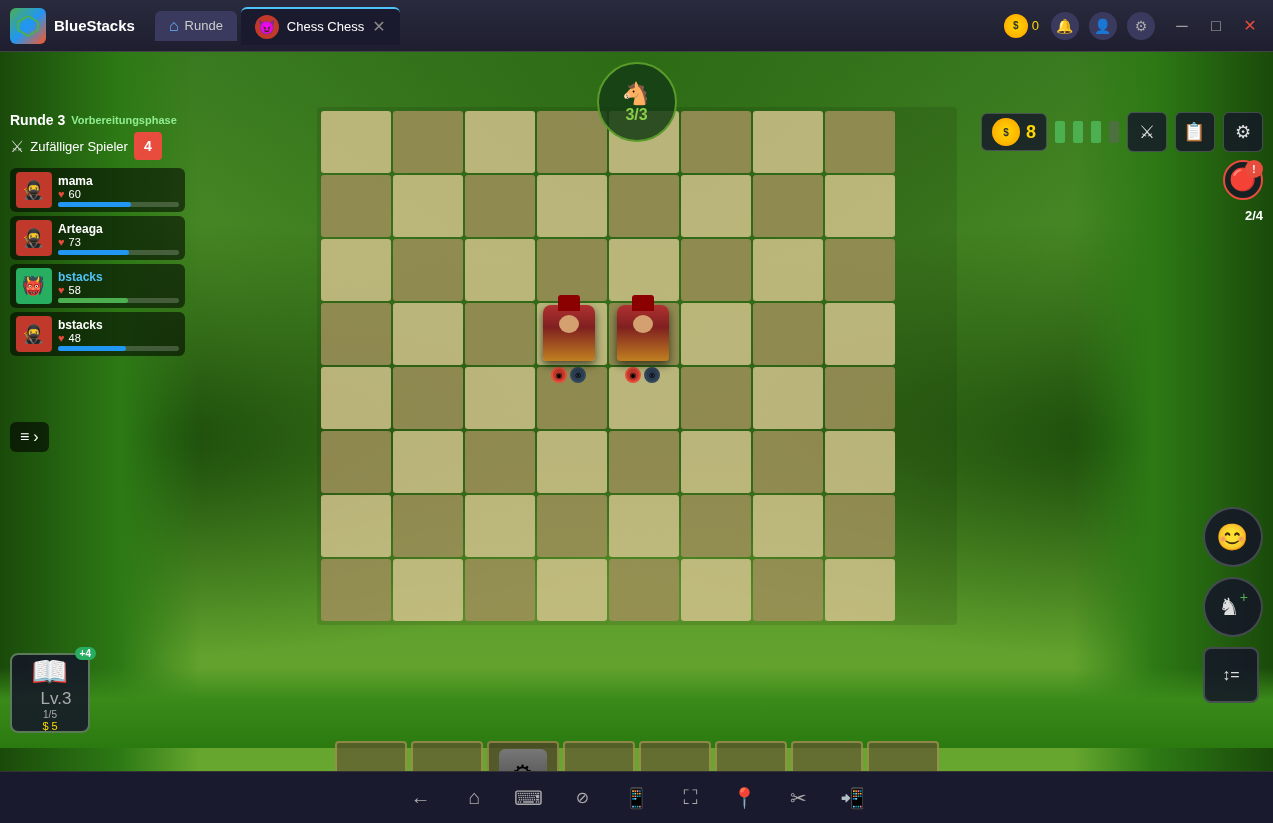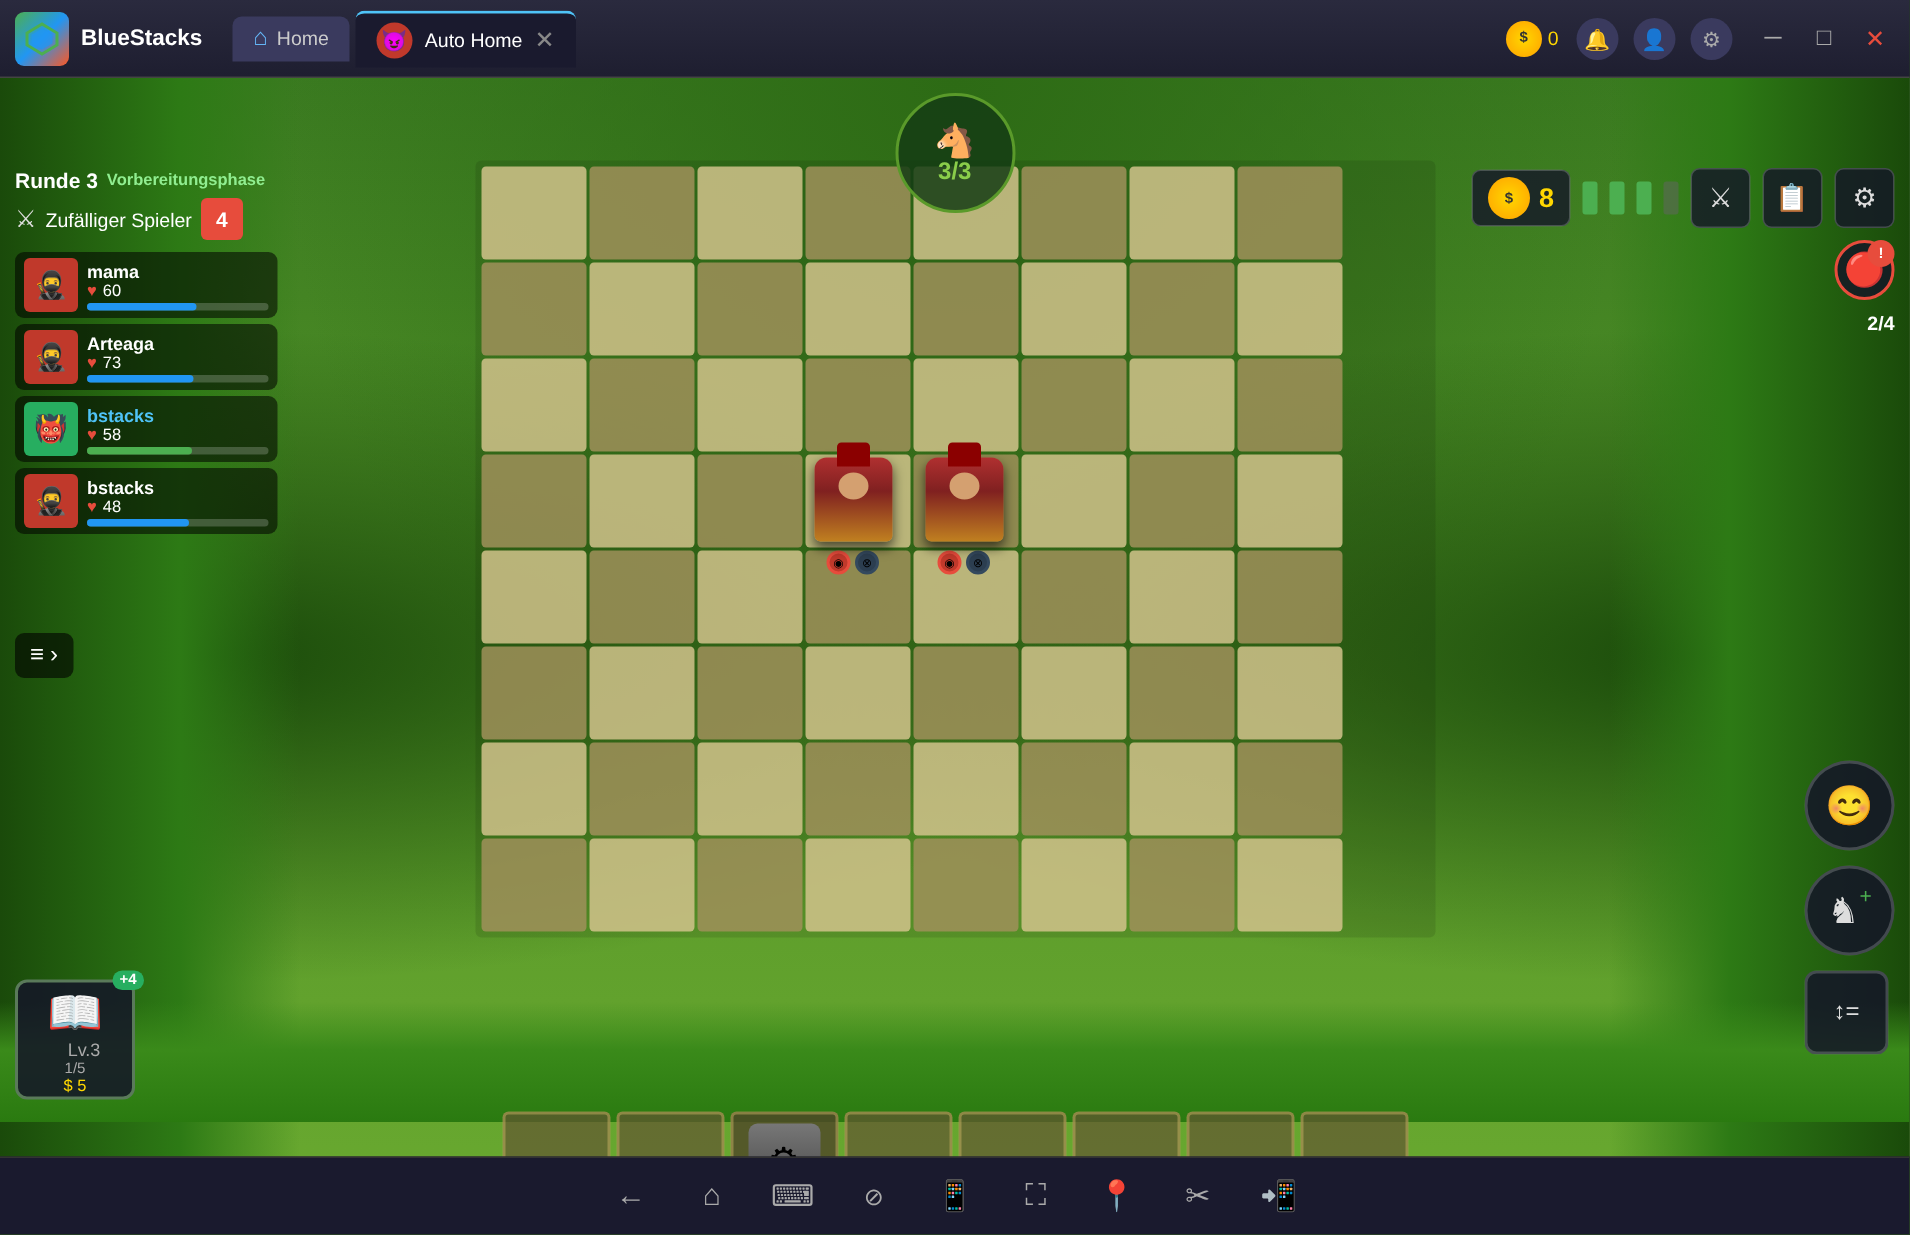--- a/index.html
+++ b/index.html
@@ -468,21 +468,21 @@
       padding: 1px 5px;
       font-size: 10px;
       font-weight: bold;
     }
     .book-icon {
       font-size: 30px;
       color: #d4c080;
     }
     .exp-lv {
       color: #aaa;
-      font-size: 12px;
+      font-size: 17px;
       padding-left: 12px;
     }
     .exp-cost {
       display: flex;
       align-items: center;
       gap: 3px;
       color: #FFD700;
       font-size: 11px;
     }
 
@@ -581,28 +581,28 @@
   <div class="bs-logo">
     <svg width="24" height="24" viewBox="0 0 24 24">
       <polygon points="12,2 22,8 22,16 12,22 2,16 2,8" fill="none" stroke="#4CAF50" stroke-width="2"></polygon>
       <polygon points="12,5 19,9 19,15 12,19 5,15 5,9" fill="#2196F3" opacity="0.7"></polygon>
     </svg>
   </div>
   <span class="bs-title">BlueStacks</span>
 
   <div class="tab-home">
     <span class="home-icon">⌂</span>
-    <span>Home</span>
+    <span>Runde</span>
   </div>
 
   <div class="tab-active">
     <div class="tab-icon">
       <span style="font-size:14px;">😈</span>
     </div>
-    <span>Auto Home</span>
+    <span>Chess Chess</span>
     <span style="margin-left:8px;color:#888;font-size:16px;">✕</span>
   </div>
 
   <div class="titlebar-spacer"></div>
 
   <div class="titlebar-coins">
     <div class="coin-icon">$</div>
     <span>0</span>
   </div>
 

